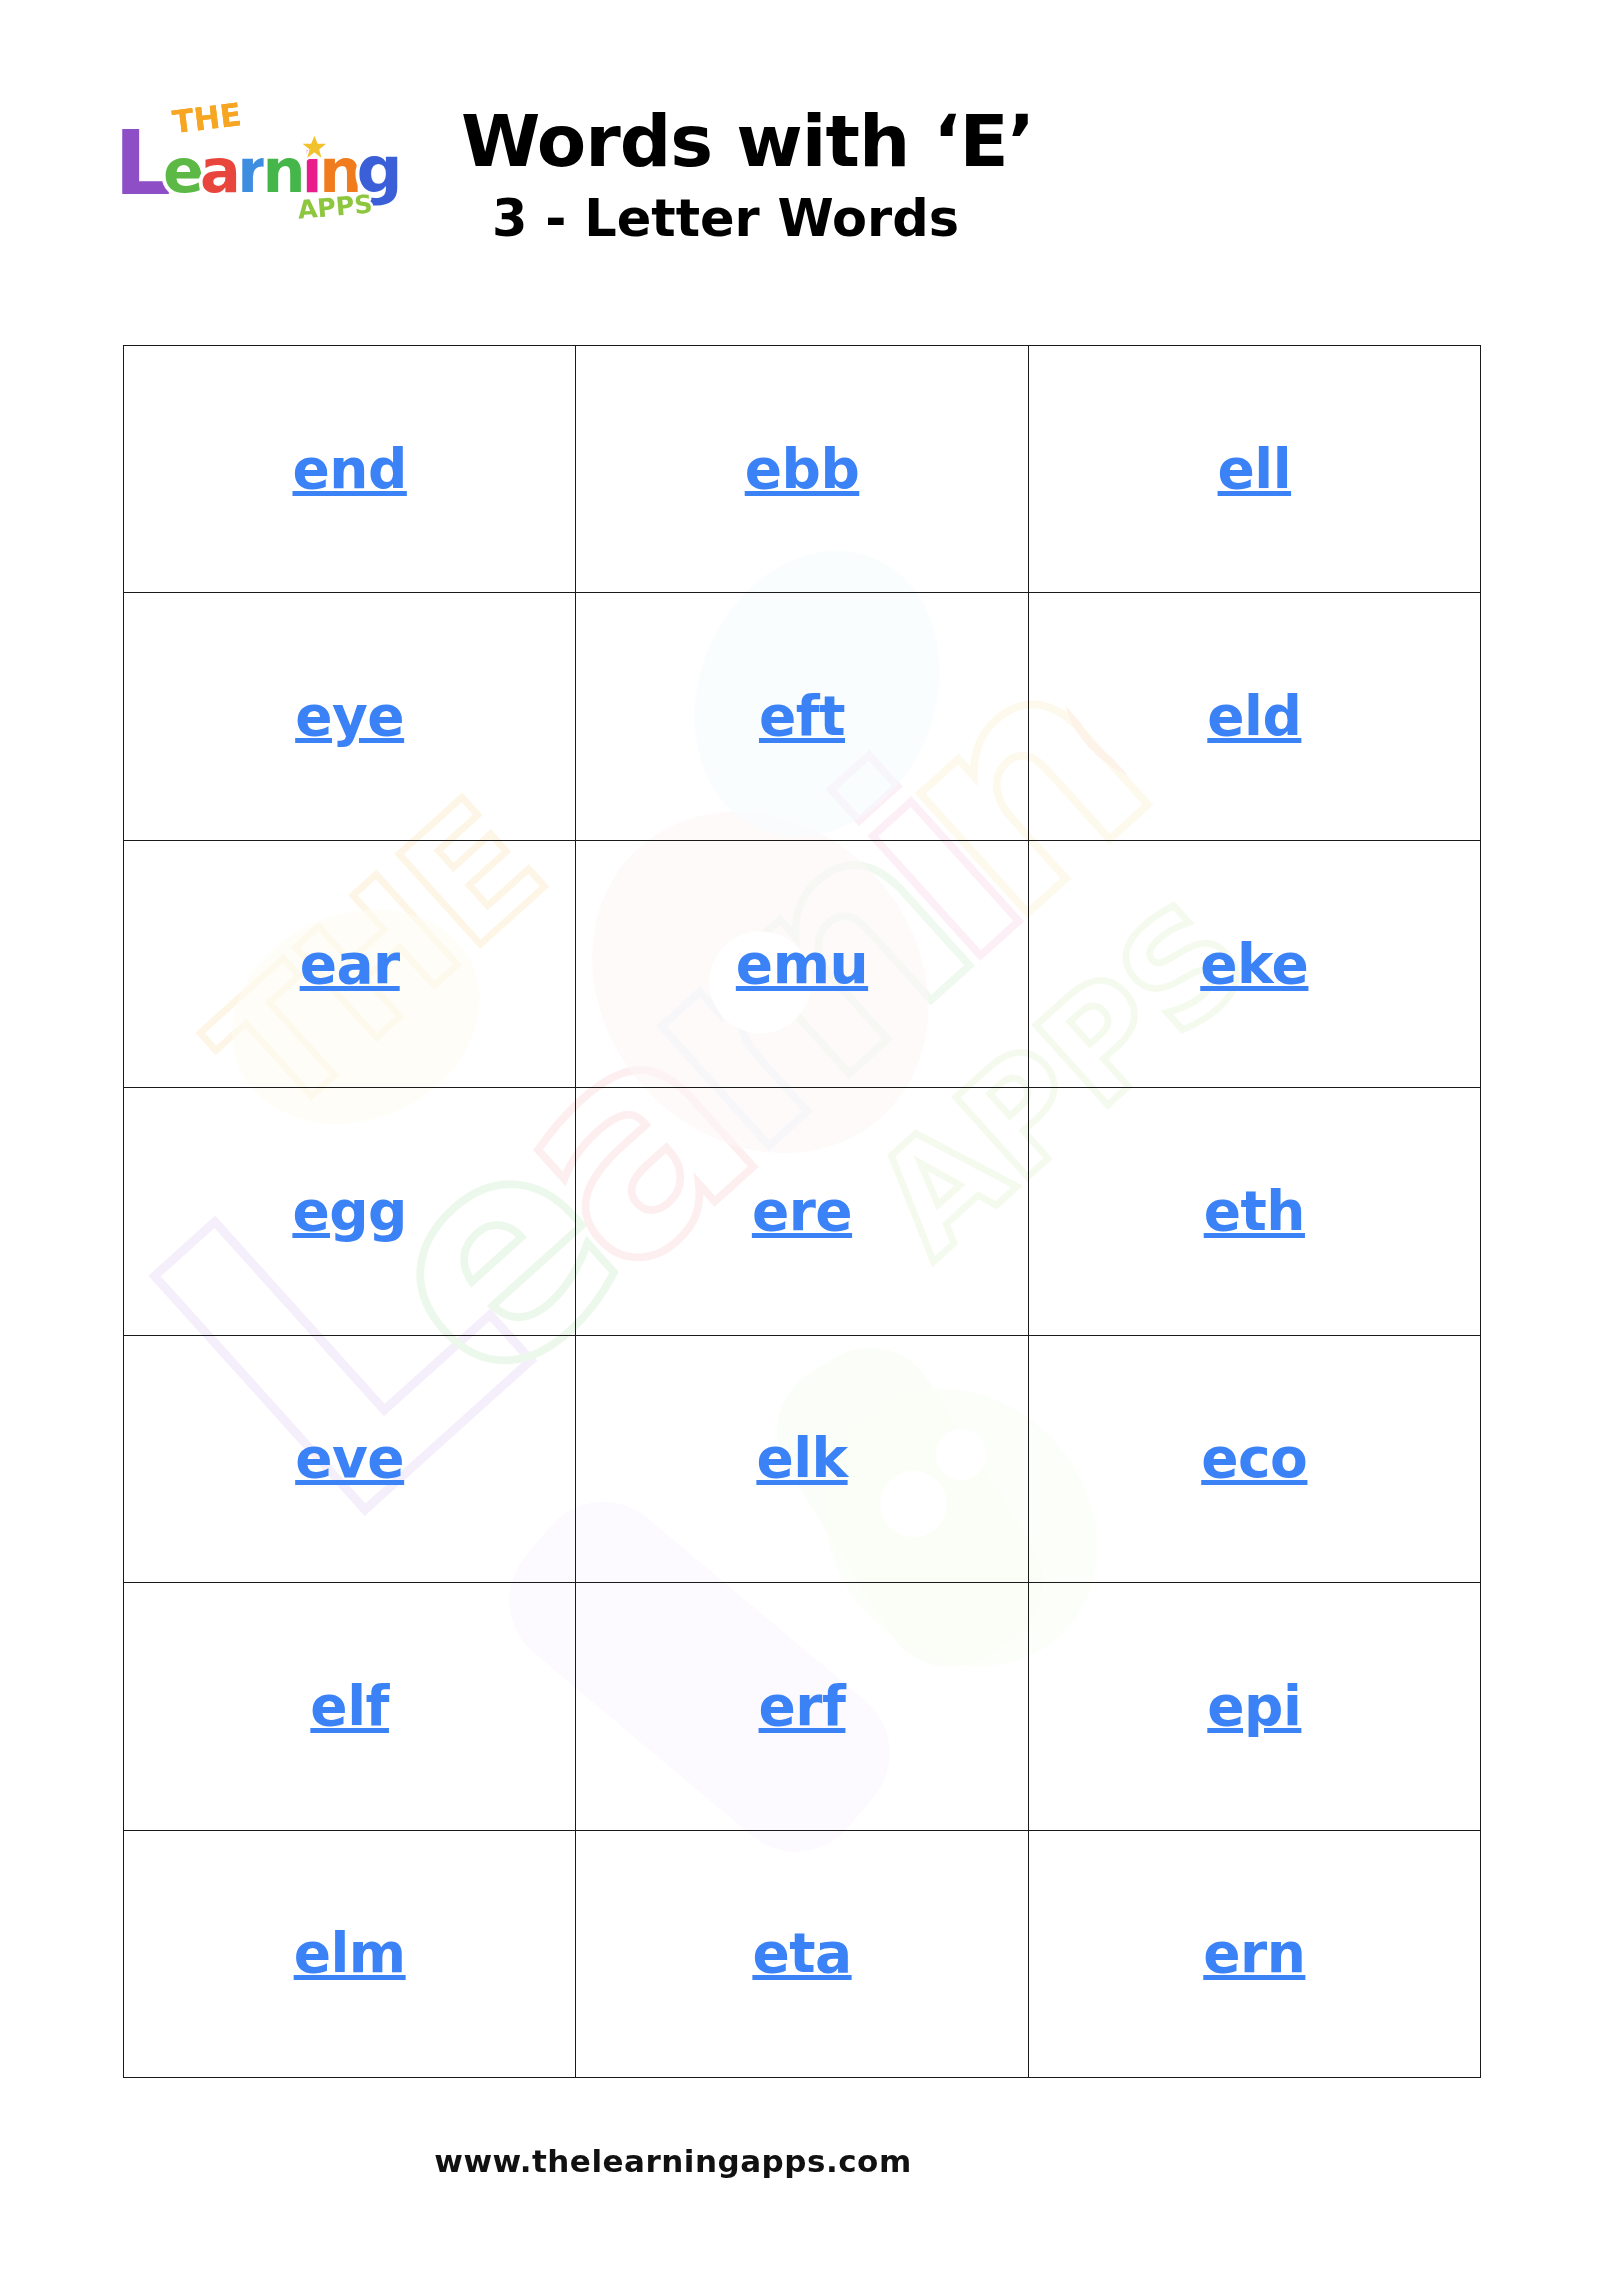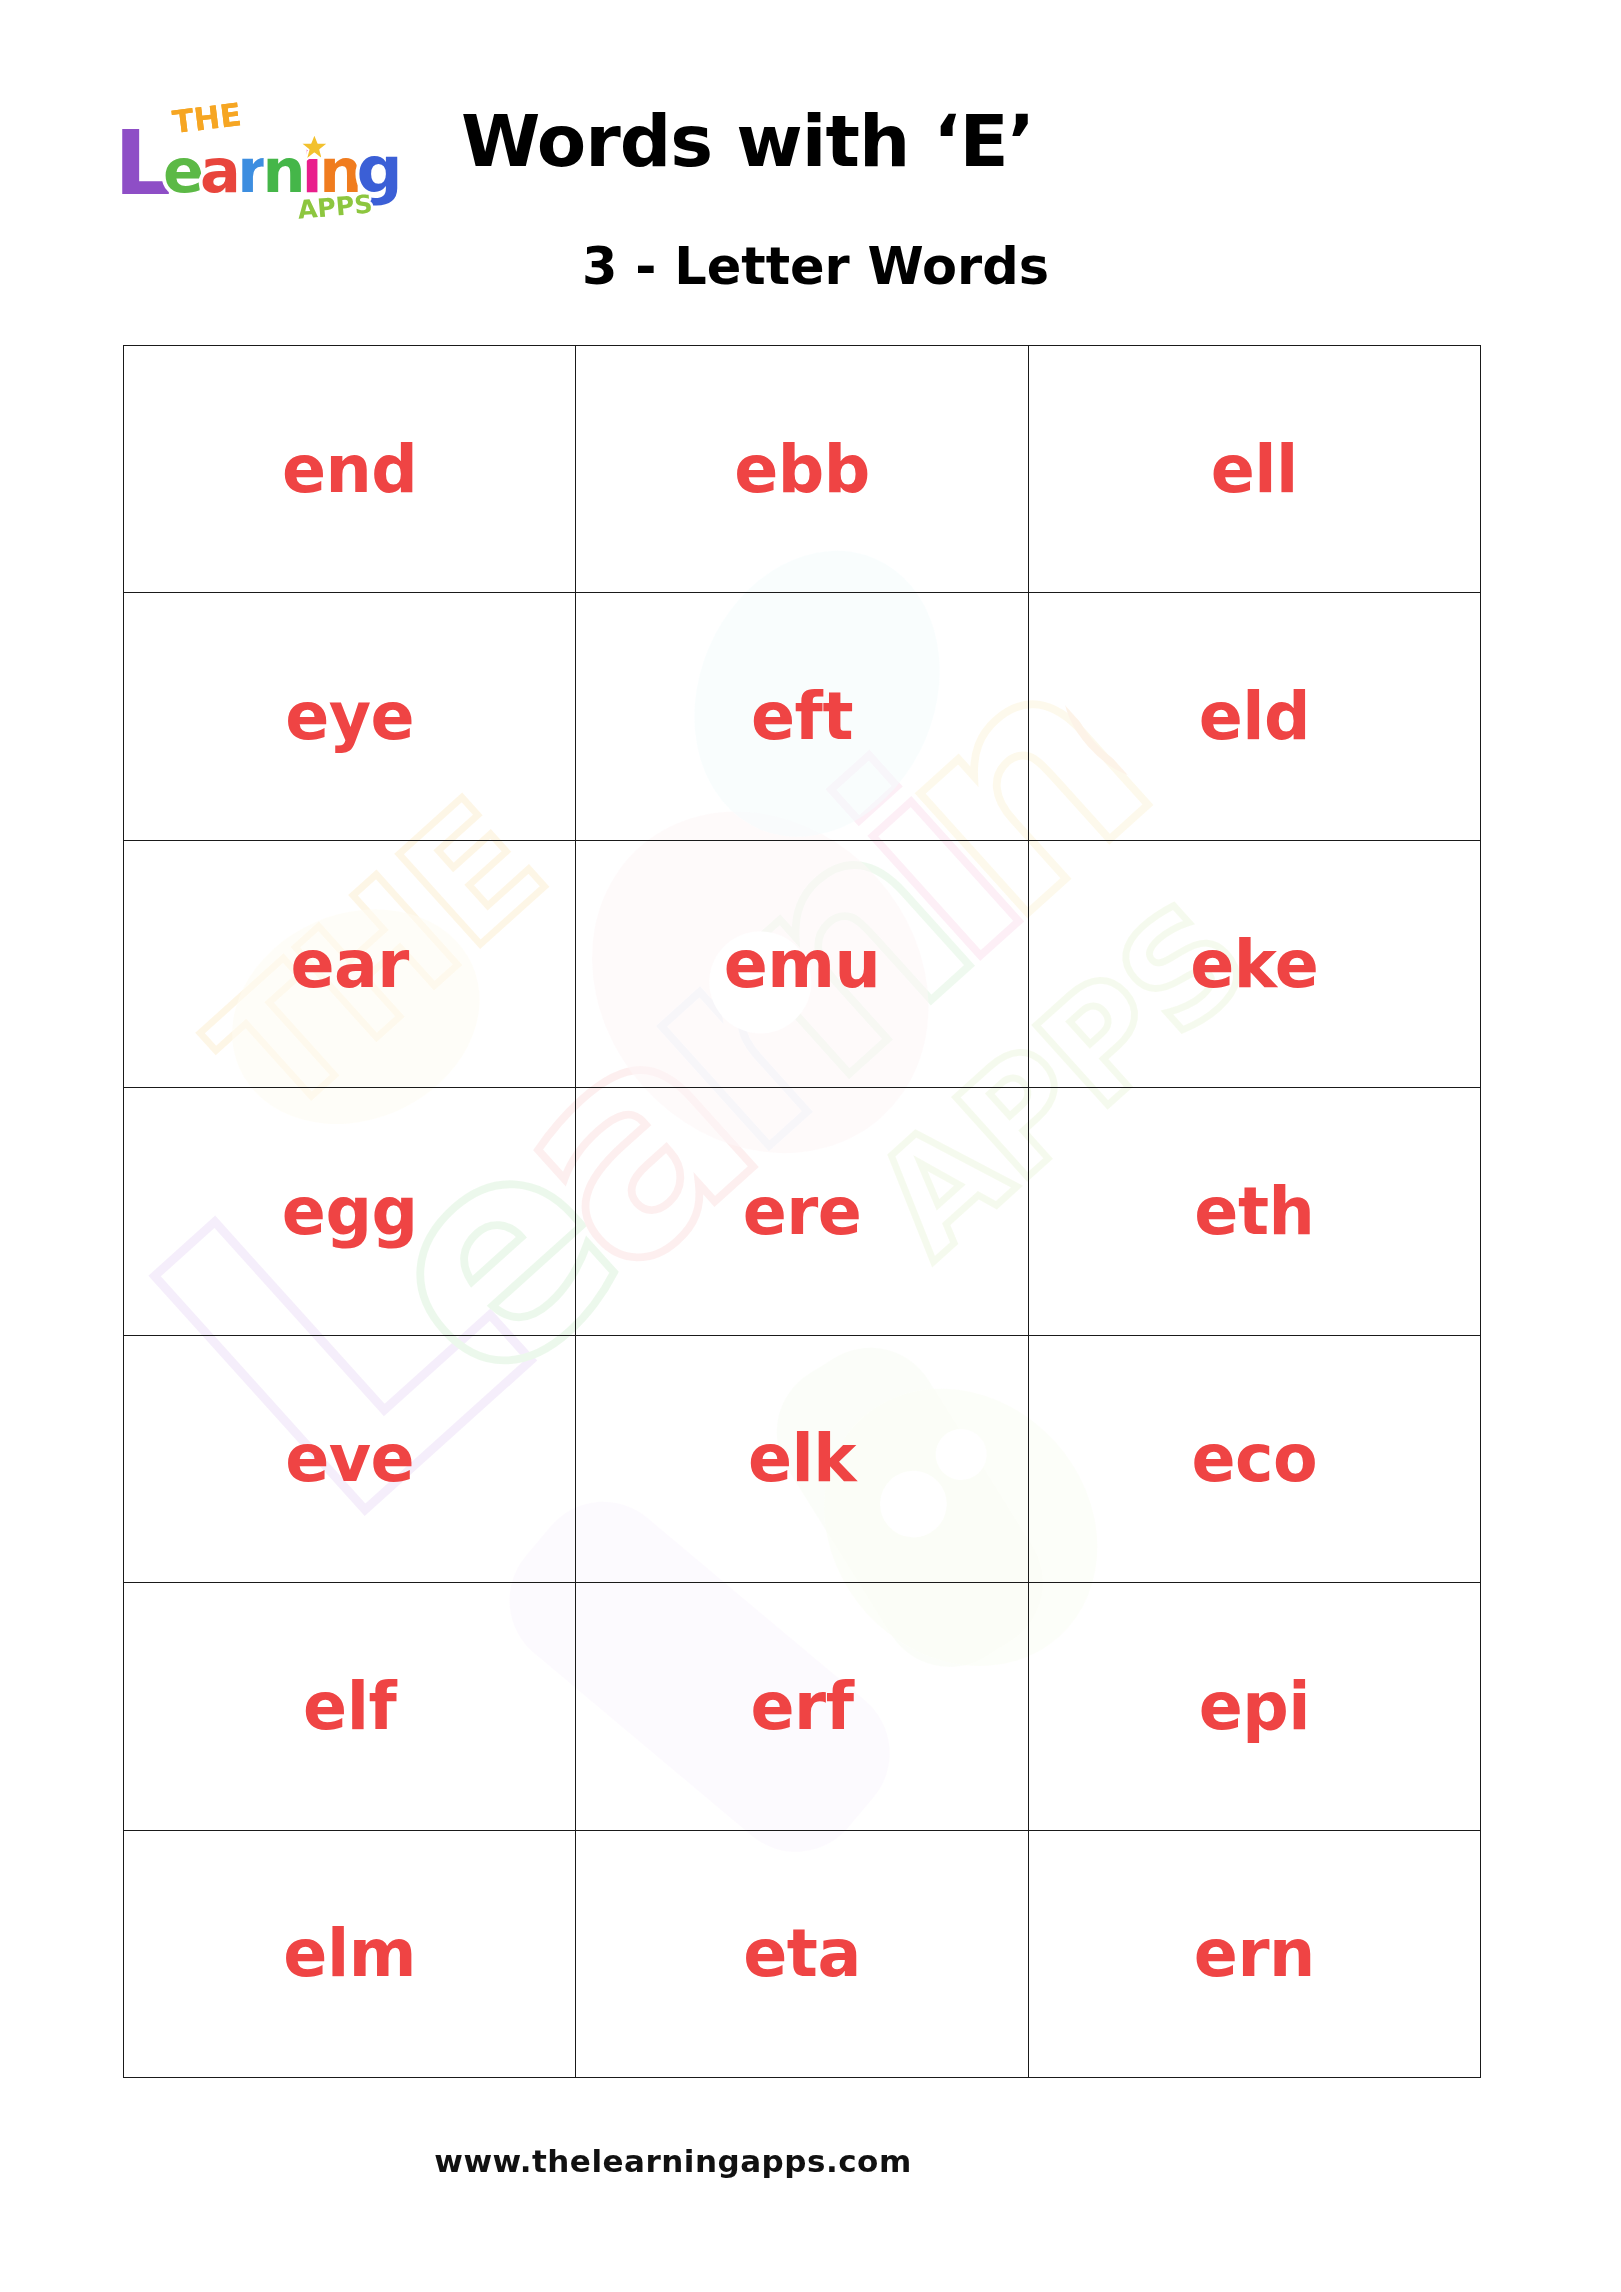--- a/index.html
+++ b/index.html
@@ -51,25 +51,24 @@
     color: #000000;
     letter-spacing: -1px;
     white-space: nowrap;
   }
   .sub-title {
     font-family: "DejaVu Sans", sans-serif;
     font-weight: bold;
     font-size: 51px;
     line-height: 61px;
     color: #000000;
-    text-align: right;
+    text-align: center;
     width: 647px;
     margin-left: -59px;
     white-space: nowrap;
-    margin-top: 48px;
   }
 
   
   .watermark {
     position: absolute;
     left: 176px;
     top: 627px;
     width: 1157px;
     height: 1196px;
     opacity: 0.16;
@@ -93,25 +92,26 @@
     border: 1.6px solid #1a1a1a;
     width: 33.3333%;
     height: 173px;
     text-align: center;
     vertical-align: middle;
     padding: 0;
   }
   .word {
     font-family: "DejaVu Sans", sans-serif;
     font-weight: bold;
-    font-size: 65px;
+    font-size: 55px;
     line-height: 69px;
-    color: #ef4444;
+    color: #3b82f6;
     letter-spacing: -0.5px;
     display: block;
+    text-decoration: underline;
   }
 
   
   .footer {
     position: absolute;
     left: 0;
     top: 2143px;
     width: 1346px;
     text-align: center;
   }

